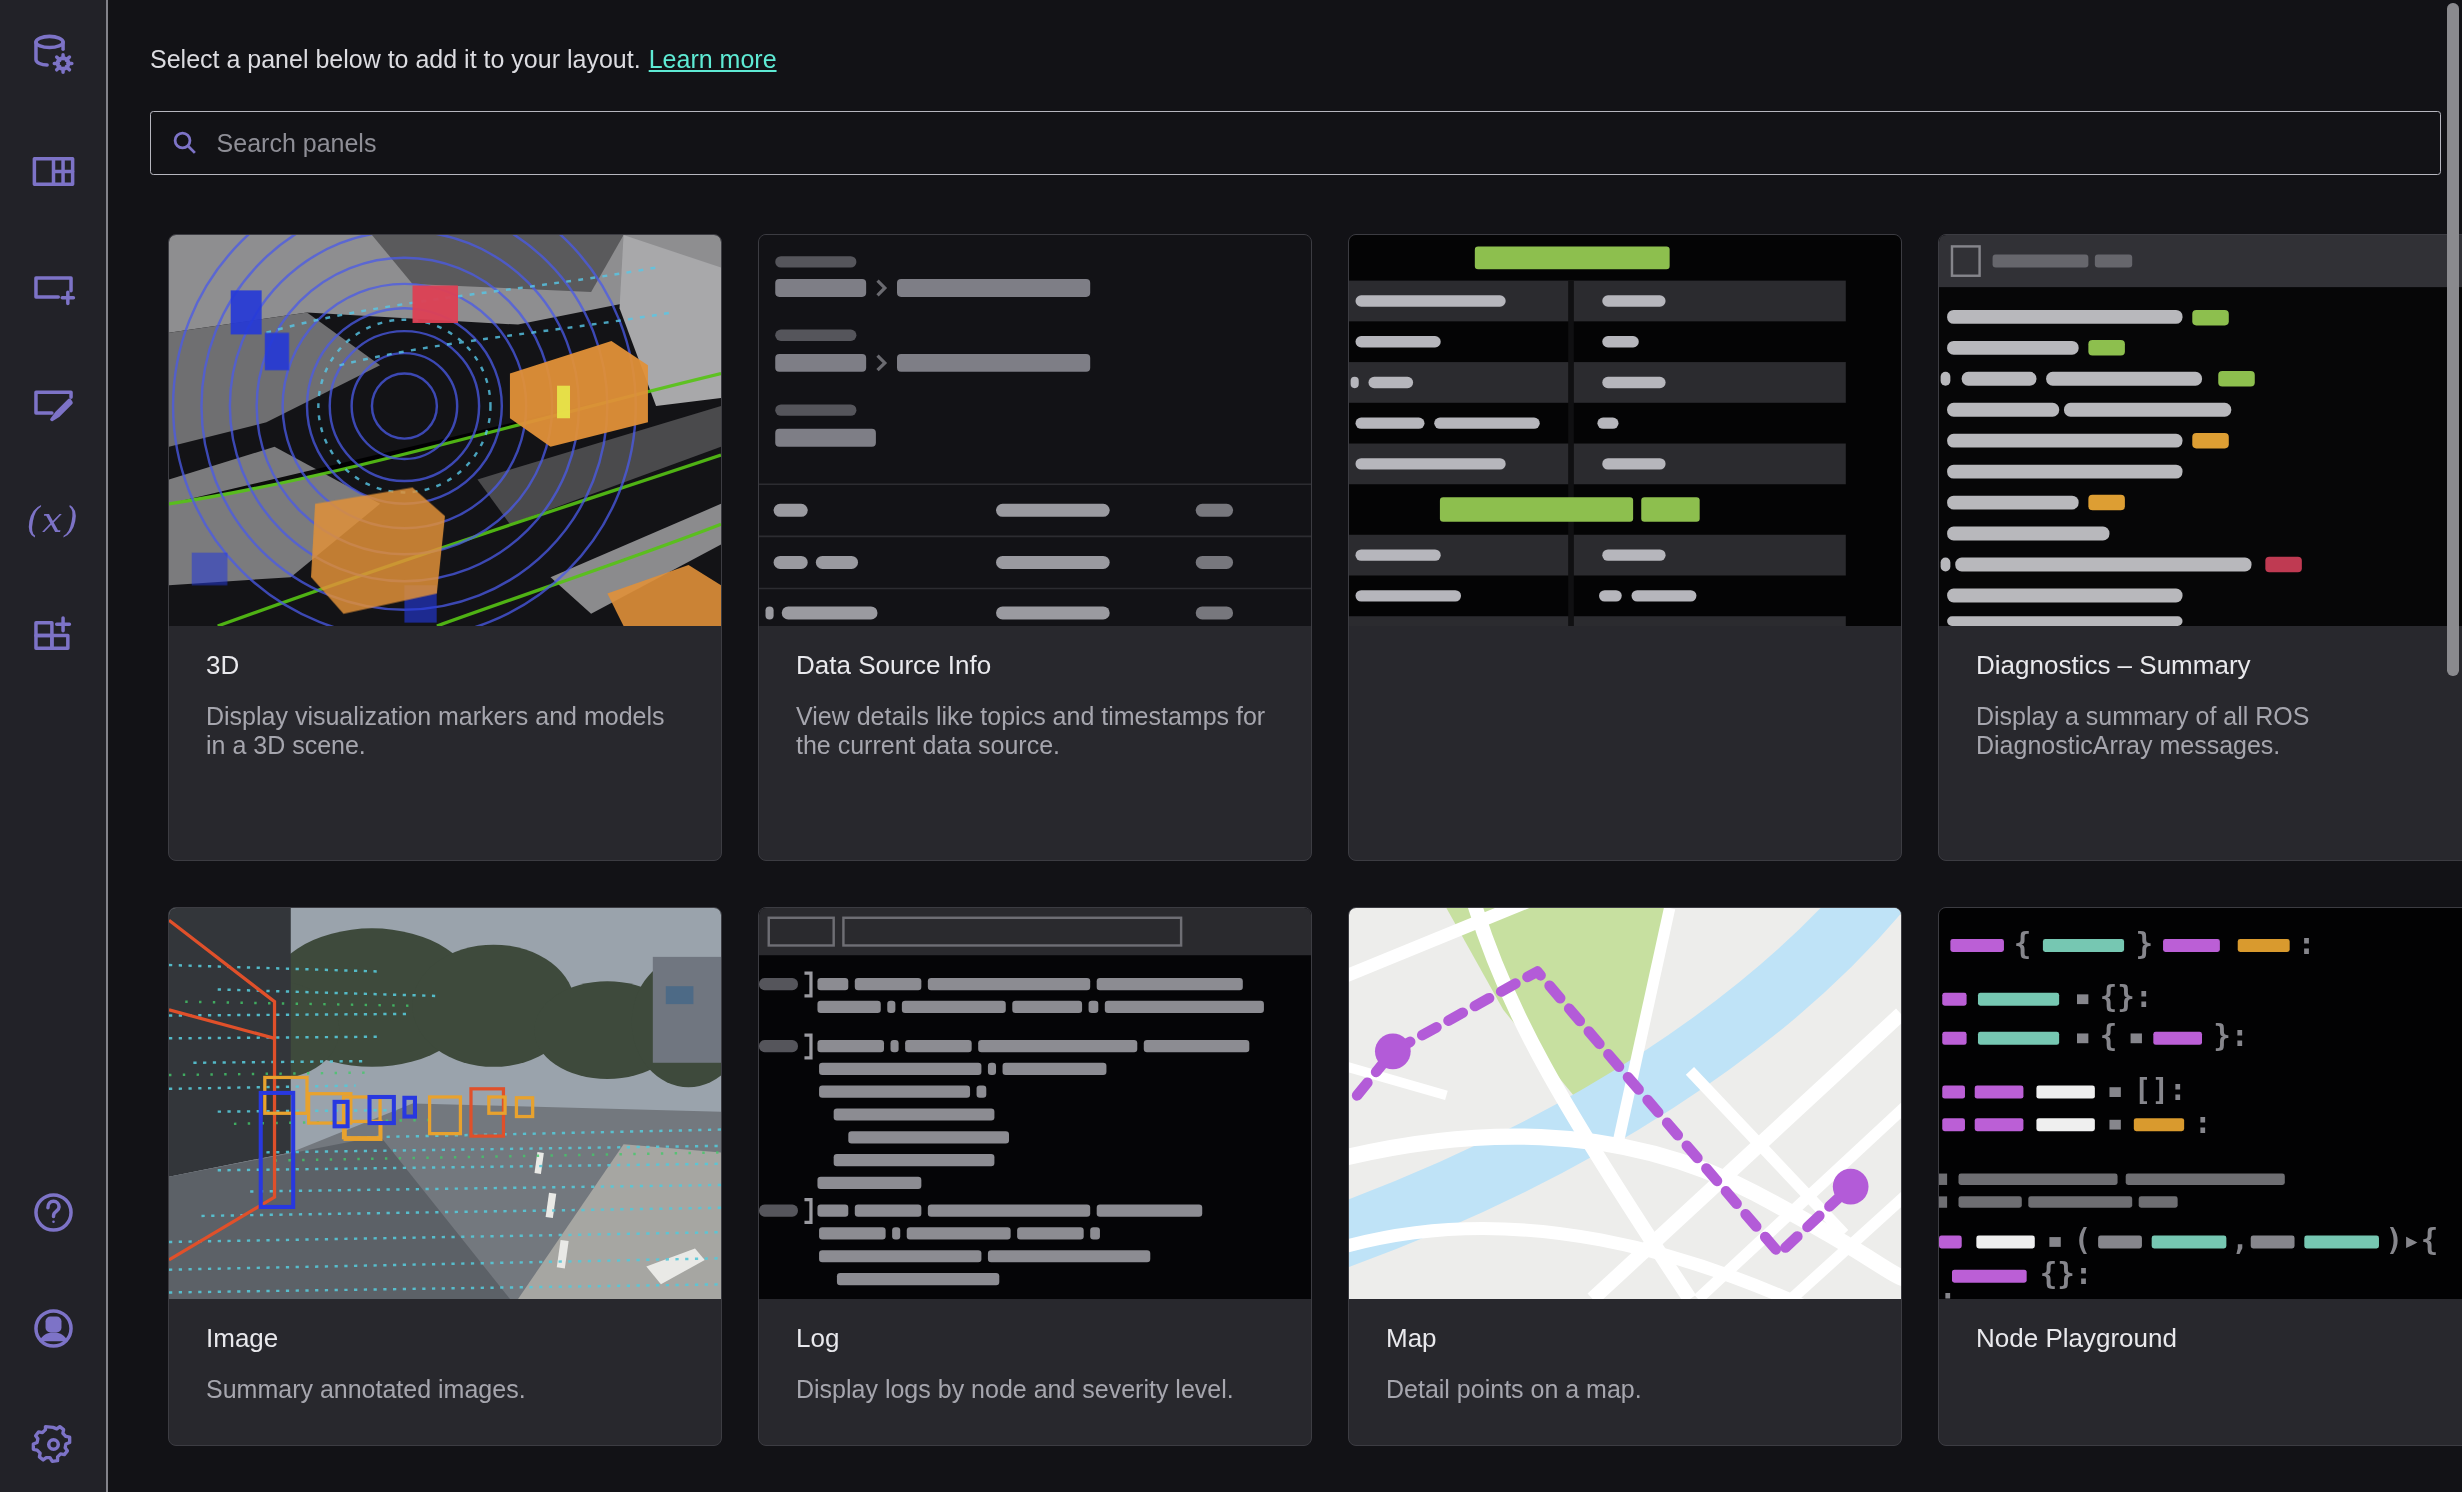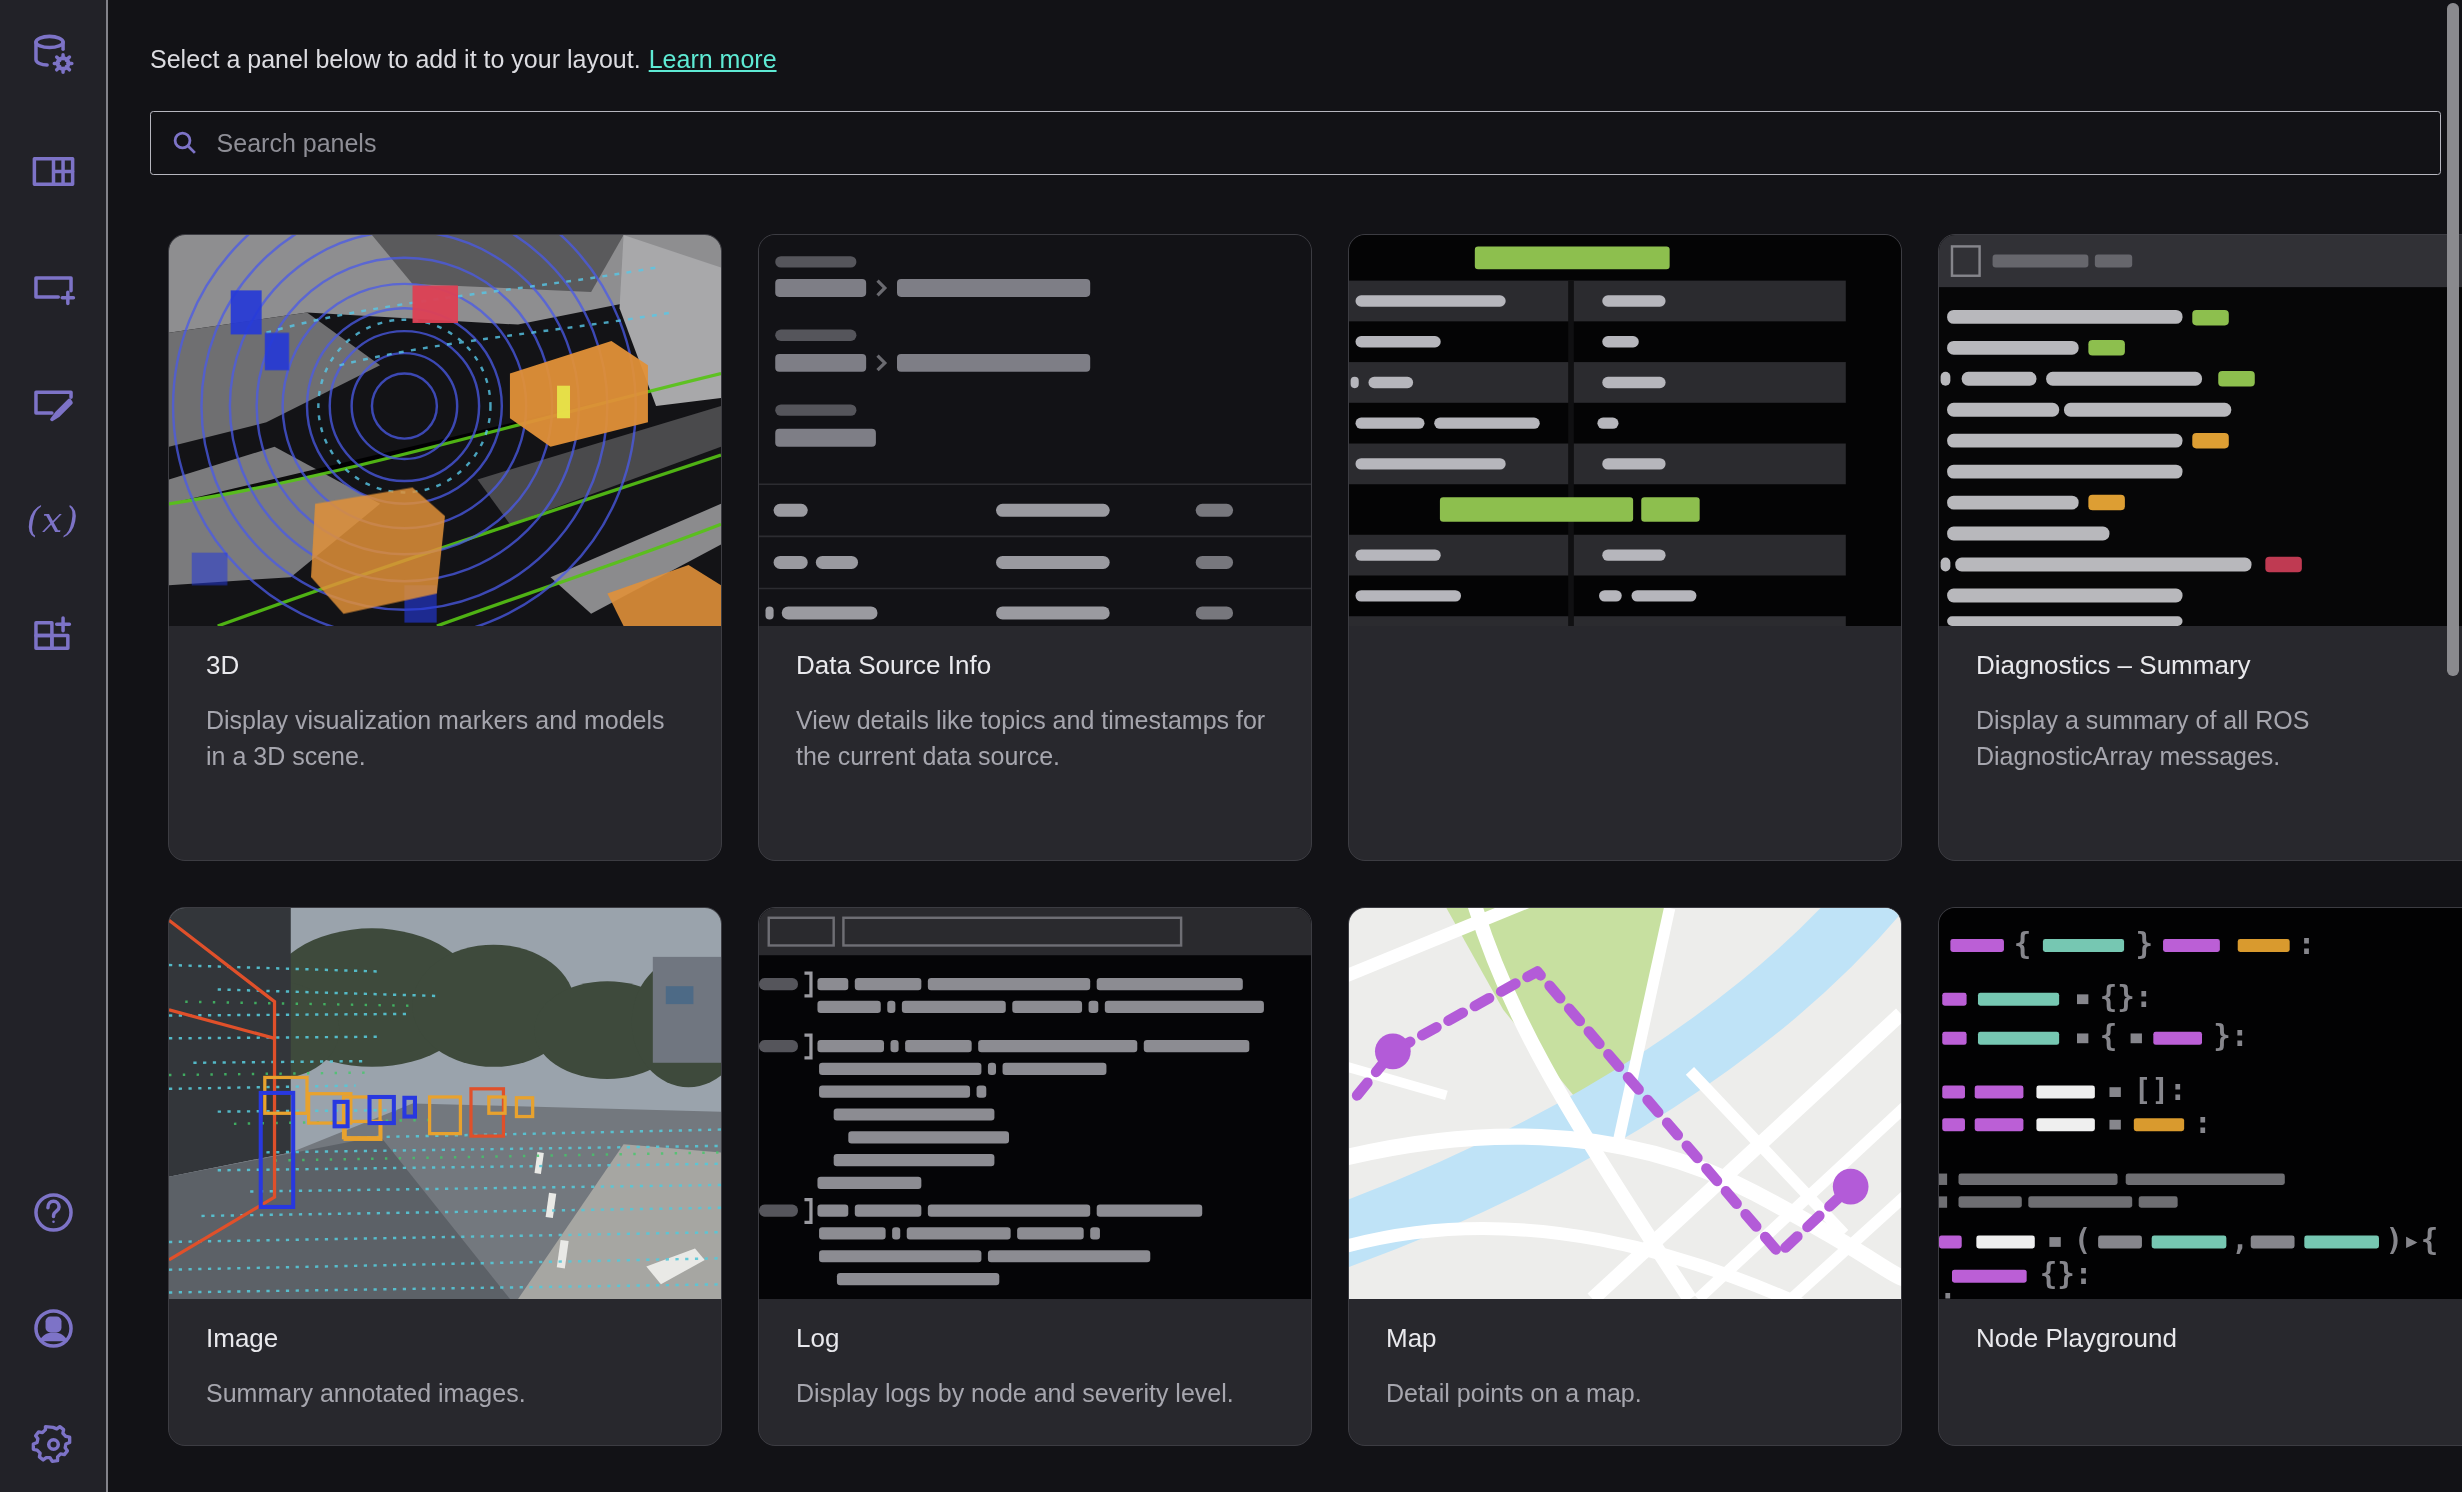--- a/index.html
+++ b/index.html
@@ -48,32 +48,32 @@
     margin-top:59px; margin-left:18px;
     display:grid;
     grid-template-columns:repeat(4, 554px);
     grid-auto-rows:min-content;
     column-gap:36px; row-gap:46px;
     width:2330px;
   }
   .card {
     background:#28282d;
     border:1.6px solid #3c3c42;
-    border-radius:17px;
+    border-radius:8px;
     overflow:hidden;
     cursor:pointer;
   }
   .card.r1 { height:627px; }
   .card.r2 { height:539px; }
   .card.r3 { height:163px; }
   .thumb { width:100%; height:391px; display:block; }
   .thumb svg { width:100%; height:100%; display:block; }
   .card-body { padding:24.4px 37px 0 37px; }
   .card-title { font-size:26px; font-weight:500; color:#e9e9ed; }
-  .card-desc { margin-top:21px; font-size:25px; line-height:36px; color:#a6a6ae; }
+  .card-desc { margin-top:21px; font-size:25px; line-height:29px; color:#a6a6ae; }
 
   
   .scroll-track { position:absolute; right:0; top:0; width:18px; height:100%; }
   .scroll-thumb { position:absolute; right:3.3px; top:3.3px; width:11.4px; height:673px; border-radius:5.7px; background:#8a8a8e; }
 </style>
 </head>
 <body>
 
 <div class="app">
 

